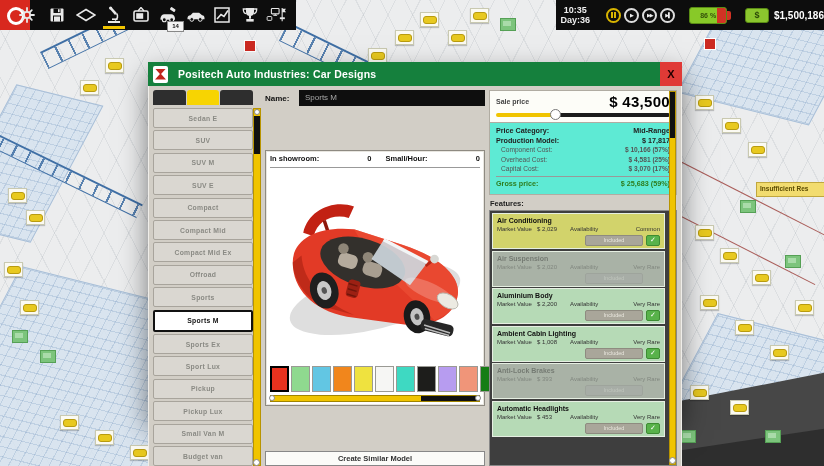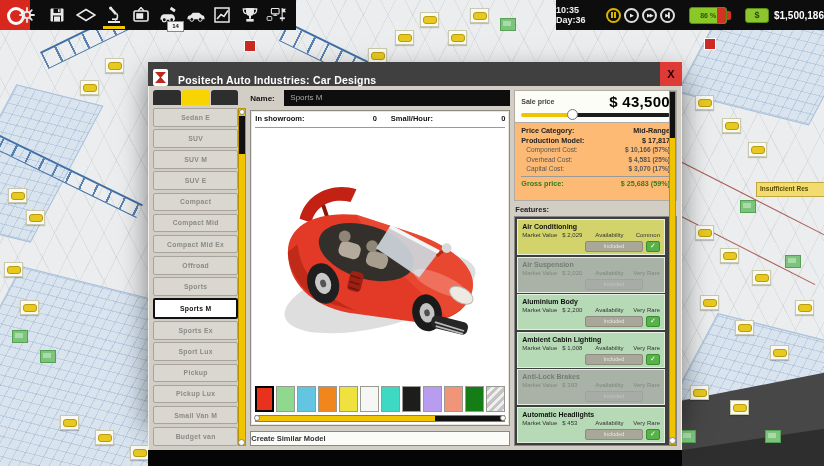--- a/index.html
+++ b/index.html
@@ -42,41 +42,41 @@
   #logo .ring::after{content:"";position:absolute;right:-4px;top:2px;width:0;height:0;
     border-left:5px solid #fff;border-top:3px solid transparent;border-bottom:3px solid transparent;transform:rotate(40deg);}
   .tl-icon{position:absolute;top:5px;width:20px;height:20px;}
   .tl-icon svg{width:20px;height:20px;display:block;}
   #research-underline{position:absolute;left:103px;top:26px;width:22px;height:3px;background:#f0c400;}
   #research-badge{position:absolute;left:167px;top:21px;min-width:13px;height:9px;background:#f4f4f4;
     border:1px solid #888;color:#111;font-size:6px;font-weight:bold;text-align:center;line-height:9px;padding:0 1px;z-index:21;}
 
   #topbar-right{position:absolute;left:556px;top:0;width:268px;height:30px;background:#0d0d0d;z-index:20;
     display:flex;align-items:center;}
-  .tb-clock{width:56px;text-align:left;color:#efefef;font-size:9px;font-weight:bold;line-height:10px;}
+  .tb-clock{width:56px;text-align:center;color:#efefef;font-size:9px;font-weight:bold;line-height:10px;}
   .tb-controls{display:flex;gap:3px;margin-left:12px;}
   .ctl{width:15px;height:15px;border-radius:50%;border:2px solid #ddd;box-sizing:border-box;
     display:flex;align-items:center;justify-content:center;color:#eee;font-size:5px;}
   .ctl.active{border-color:#d8b400;color:#d8b400;}
   .ctl .bars{display:flex;gap:1px;}
   .ctl .bars i{display:block;width:2px;height:6px;background:#d8b400;}
   .battery{position:relative;margin-left:14px;width:52px;height:15px;border-radius:3px;background:#88c928;
     border:1px solid #5a8c14;display:flex;align-items:center;justify-content:center;
     color:#35520a;font-size:7px;font-weight:bold;}
   .battery .red{position:absolute;right:0;top:0;width:9px;height:100%;background:#d23324;border-radius:0 2px 2px 0;}
   .battery .cap{position:absolute;right:-5px;top:3px;width:4px;height:9px;background:#d23324;border-radius:0 2px 2px 0;}
   .money{display:flex;align-items:center;gap:5px;margin-left:18px;}
   .money .chip{width:22px;height:13px;background:#8bc62e;border:1px solid #5a8c14;border-radius:3px;
     color:#2c4a08;font-size:9px;font-weight:bold;text-align:center;line-height:13px;}
   .money .amt{color:#fff;font-size:10px;font-weight:bold;}
 
   
   #dialog{position:absolute;left:148px;top:62px;width:534px;height:356px;z-index:10;
     box-shadow:0 12px 26px rgba(0,0,0,.5);display:flex;flex-direction:column;}
-  #dlg-title{height:24px;background:#404040;display:flex;align-items:flex-end;flex:0 0 24px;}
+  #dlg-title{height:24px;background:#15803d;display:flex;align-items:center;flex:0 0 24px;}
   #dlg-title .app-icon{width:15px;height:17px;margin-left:5px;background:#fff;border-radius:2px;position:relative;}
   #dlg-title .app-icon::after{content:"";position:absolute;left:2px;top:3px;right:2px;bottom:3px;background:#c0261c;
     clip-path:polygon(0 0,100% 0,55% 50%,100% 100%,0 100%,45% 50%);}
   #dlg-title .ttl{color:#fff;font-size:10.5px;font-weight:bold;margin-left:10px;letter-spacing:.2px;}
   #dlg-close{margin-left:auto;width:22px;height:24px;background:#e03a36;color:#200;
     font-size:11px;font-weight:bold;text-align:center;line-height:24px;cursor:pointer;}
   #dlg-body{flex:1;background:#d2cec6;border-left:1px solid #efede9;border-right:1px solid #efede9;
     display:flex;padding:4px;gap:4px;box-sizing:border-box;}
   #dlg-footer{flex:0 0 20px;background:#050505;}
 
@@ -90,52 +90,52 @@
   .model{flex:1;background:#dad7d1;border:1px solid #a8a49c;border-radius:2px;color:#8a8a84;
     font-size:6.8px;font-weight:bold;display:flex;align-items:center;justify-content:center;
     letter-spacing:.3px;cursor:pointer;}
   .model.selected{background:#fff;border:2px solid #111;color:#111;}
   #list-scroll{position:absolute;right:0;top:18px;bottom:0;width:6px;background:#f0c400;border:1px solid #b89400;}
   #list-scroll .knob-t{position:absolute;top:0;left:0;right:0;height:6px;background:#fff;border-radius:50%;border:1px solid #888;box-sizing:border-box;}
   #list-scroll .thumb{position:absolute;top:7px;left:0;right:0;height:38px;background:#111;}
   #list-scroll .knob-b{position:absolute;bottom:-1px;left:-1px;width:7px;height:7px;background:#fff;border-radius:50%;border:1px solid #888;box-sizing:border-box;}
 
   
-  #col-center{width:260px;display:flex;flex-direction:column;}
+  #col-center{width:220px;display:flex;flex-direction:column;gap:40px;}
   #name-row{display:flex;height:16px;margin-bottom:4px;align-items:center;}
   #name-row .lbl{font-size:8px;font-weight:bold;color:#111;width:34px;}
   #name-input{flex:1;background:#0e0e0e;color:#a8a8a8;font-size:8px;line-height:16px;padding:0 6px;height:16px;}
   #preview{flex:1;background:#fff;border:1px solid #8e8a82;box-shadow:inset 0 0 0 1px #e8e6e0;
     display:flex;flex-direction:column;padding:3px 4px;}
   #showroom-row{display:flex;height:13px;border-bottom:1px solid #999;font-size:7.5px;font-weight:bold;color:#111;}
   #showroom-row .v1{margin-left:auto;margin-right:14px;}
   #showroom-row .v2{margin-left:auto;}
   #car-area{flex:1;display:flex;align-items:center;justify-content:center;}
   #swatches{display:flex;height:26px;gap:2px;align-items:stretch;margin-top:2px;}
   .swatch{width:19px;border:1px solid #9a9a94;cursor:pointer;box-sizing:border-box;}
   .swatch.selected{border:2px solid #000;}
   #swatch-special{width:22px;margin-left:auto;border:1px solid #9a9a94;
     background:repeating-linear-gradient(135deg,#c4c4c4 0 3px,#efefef 3px 6px);}
   #hscroll{position:relative;height:5px;margin-top:3px;background:linear-gradient(90deg,#f0c400 0 72%,#111 72%);border:1px solid #a08400;}
   #hscroll .k1,#hscroll .k2{position:absolute;top:-1px;width:6px;height:6px;border-radius:50%;background:#fff;border:1px solid #888;box-sizing:border-box;}
   #hscroll .k1{left:-2px;} #hscroll .k2{right:-2px;}
   #btn-row{display:flex;height:15px;margin-top:5px;gap:2px;}
   .dlg-btn{flex:1;background:#fbfbf8;border:1px solid #888;font-size:7.5px;font-weight:bold;color:#333;
-    line-height:14px;cursor:pointer;}
+    text-align:center;line-height:14px;cursor:pointer;}
 
   
   #col-right{flex:1;display:flex;flex-direction:column;position:relative;}
   #sale-box{background:#fdfdf8;border:1px solid #b0aca2;padding:2px 6px 5px;}
   #sale-top{display:flex;align-items:center;}
   #sale-top .lbl{font-size:7px;font-weight:bold;color:#444;}
   #sale-top .val{margin-left:auto;font-size:15px;font-weight:bold;color:#000;letter-spacing:.3px;}
   #slider{position:relative;height:4px;margin-top:3px;background:linear-gradient(90deg,#f0c400 0 34%,#1c1c1c 34%);border-radius:2px;}
   #slider .handle{position:absolute;left:34%;top:-4px;width:11px;height:11px;margin-left:-5px;
     background:#fff;border:1px solid #777;border-radius:50%;box-sizing:border-box;cursor:pointer;}
-  #cost-box{background:#fdba74;border:1px solid #b0aca2;border-top:none;padding:3px 6px 12px;}
+  #cost-box{background:#5eead4;border:1px solid #b0aca2;border-top:none;padding:3px 6px 6px;}
   .cost-row{display:flex;font-size:6.6px;color:#555;line-height:9.5px;}
   .cost-row .cl{font-weight:bold;}
   .cost-row .cv{margin-left:auto;font-weight:bold;}
   .cost-row.major{font-size:7.2px;color:#222;}
   .cost-row.minor .cl{font-weight:normal;padding-left:5px;}
   .cost-row.gross{border-top:1px solid #999;margin-top:2px;padding-top:2px;color:#2e7d1e;font-size:7.2px;}
   #features-label{font-size:7.5px;font-weight:bold;color:#222;margin:4px 0 2px 1px;}
   #features{flex:1;background:#3e3e3e;border:1px solid #888;padding:2px 11px 2px 2px;
     display:flex;flex-direction:column;gap:1.5px;overflow:hidden;position:relative;}
   .feature{flex:0 0 32px;background:#b6dab6;border:1px solid #e6efe2;padding:2px 4px 2px;box-sizing:border-box;}

